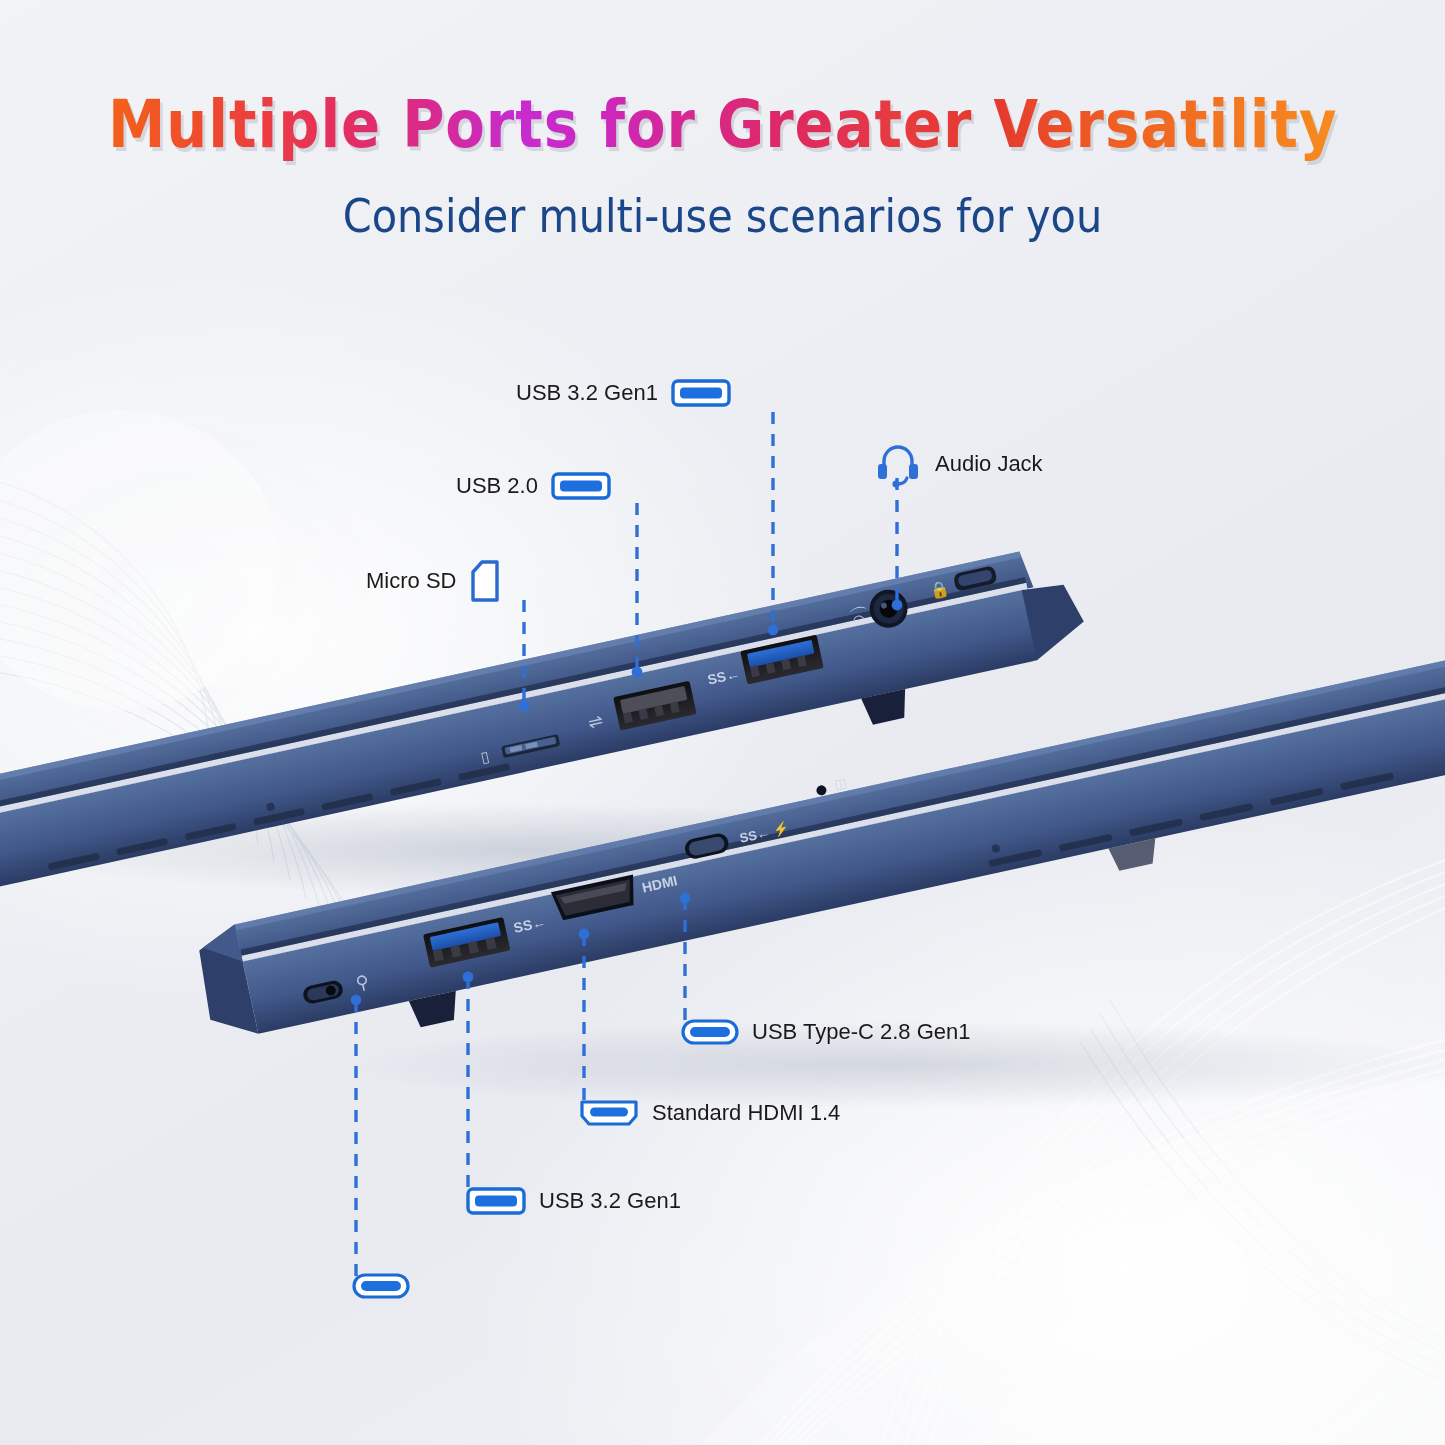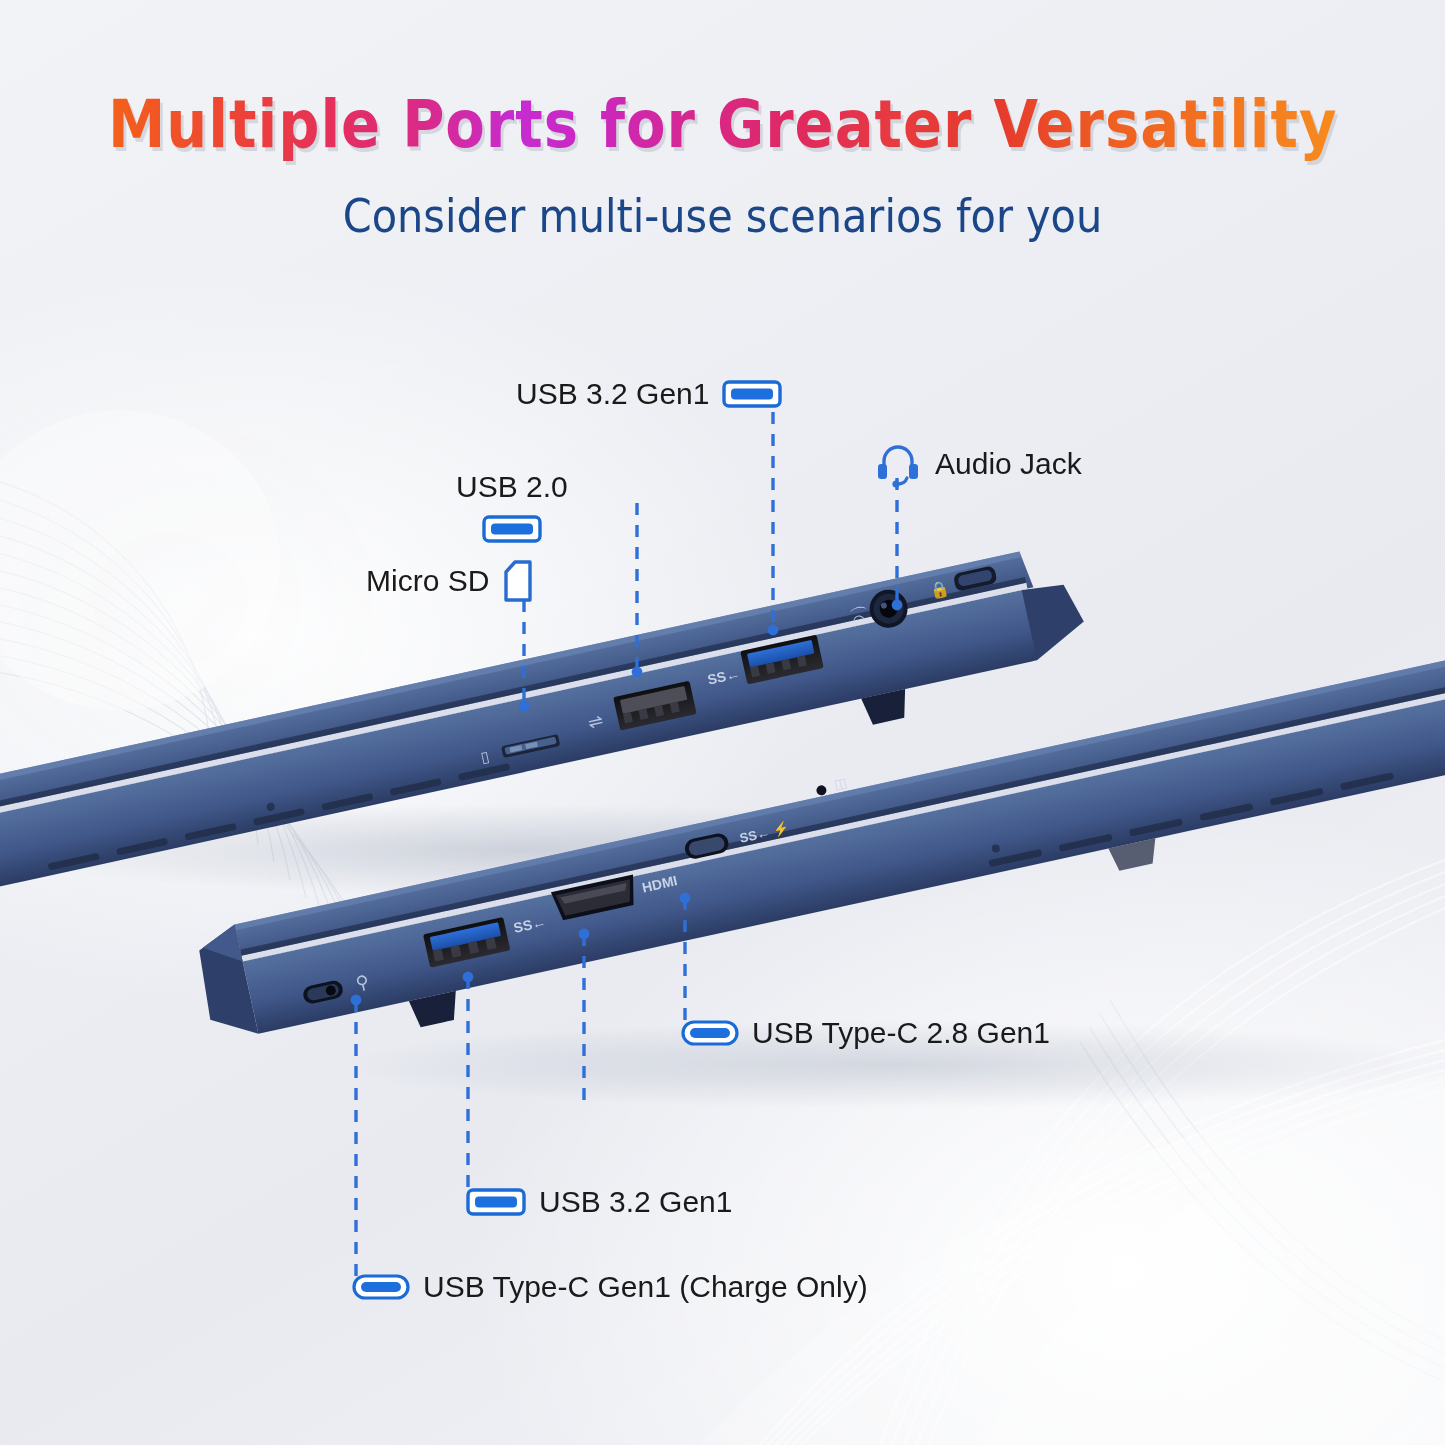--- a/index.html
+++ b/index.html
@@ -47,21 +47,21 @@
     position:absolute;left:0;top:188px;width:1445px;text-align:center;
     font-size:47px;color:#1B4788;font-weight:normal;letter-spacing:0px;
     font-family:"DejaVu Sans Condensed","Liberation Sans Narrow","Liberation Sans",sans-serif;
     transform:scaleX(.98);
     white-space:nowrap;
   }
 
   
   .label{
     position:absolute;display:flex;align-items:center;gap:13px;
-    font-size:30px;color:#1a1a1a;white-space:nowrap;
+    font-size:22px;color:#1a1a1a;white-space:nowrap;
     font-family:"Liberation Sans","DejaVu Sans",sans-serif;
   }
   .label .txt{line-height:1;}
 
   
   .ico{display:inline-block;flex:0 0 auto;}
   svg{display:block;overflow:visible;}
 </style>
 </head>
 <body>
@@ -317,21 +317,21 @@
   <div class="label" style="left:516px;top:379px;">
     <span class="txt">USB 3.2 Gen1</span>
     <span class="ico">
       <svg width="60" height="28" viewBox="0 0 60 28">
         <rect x="2" y="2" width="56" height="24" rx="5" fill="#ffffff" stroke="#1B6BD6" stroke-width="3.4"></rect>
         <rect x="9" y="8.5" width="42" height="11" rx="4" fill="#1E6FDE"></rect>
       </svg>
     </span>
   </div>
 
-  <div class="label" style="left:456px;top:472px;flex-direction:column;">
+  <div class="label" style="left:456px;top:472px;">
     <span class="txt">USB 2.0</span>
     <span class="ico">
       <svg width="60" height="28" viewBox="0 0 60 28">
         <rect x="2" y="2" width="56" height="24" rx="5" fill="#ffffff" stroke="#1B6BD6" stroke-width="3.4"></rect>
         <rect x="9" y="8.5" width="42" height="11" rx="4" fill="#1E6FDE"></rect>
       </svg>
     </span>
   </div>
 
   <div class="label" style="left:366px;top:559px;">
@@ -359,34 +359,42 @@
   <div class="label" style="left:681px;top:1018px;">
     <span class="ico">
       <svg width="58" height="28" viewBox="0 0 58 28">
         <rect x="2" y="3" width="54" height="22" rx="11" fill="#ffffff" stroke="#1B6BD6" stroke-width="3.2"></rect>
         <rect x="9" y="9" width="40" height="10" rx="5" fill="#1E6FDE"></rect>
       </svg>
     </span>
     <span class="txt">USB Type-C 2.8 Gen1</span>
   </div>
 
+  <div class="label" style="left:579px;top:1098px;">
+    <span class="ico">
+      <svg width="60" height="30" viewBox="0 0 60 30">
+        <path d="M3 4 L57 4 L57 18 L50 26 L10 26 L3 18 Z" fill="#ffffff" stroke="#1B6BD6" stroke-width="3.2" stroke-linejoin="round"></path>
+        <rect x="11" y="9.5" width="38" height="9" rx="4.5" fill="#1E6FDE"></rect>
+      </svg>
+    </span>
+    <span class="txt">Standard HDMI 1.4</span>
+  </div>
 
   <div class="label" style="left:466px;top:1187px;">
     <span class="ico">
       <svg width="60" height="28" viewBox="0 0 60 28">
         <rect x="2" y="2" width="56" height="24" rx="5" fill="#ffffff" stroke="#1B6BD6" stroke-width="3.4"></rect>
         <rect x="9" y="8.5" width="42" height="11" rx="4" fill="#1E6FDE"></rect>
       </svg>
     </span>
     <span class="txt">USB 3.2 Gen1</span>
   </div>
 
   <div class="label" style="left:352px;top:1272px;">
     <span class="ico">
       <svg width="58" height="28" viewBox="0 0 58 28">
         <rect x="2" y="3" width="54" height="22" rx="11" fill="#ffffff" stroke="#1B6BD6" stroke-width="3.2"></rect>
         <rect x="9" y="9" width="40" height="10" rx="5" fill="#1E6FDE"></rect>
       </svg>
     </span>
-    <span class="txt">USB Type-C Gen1 (Charge Only)</span>
   </div>
 
 </div>
 
 </body></html>

